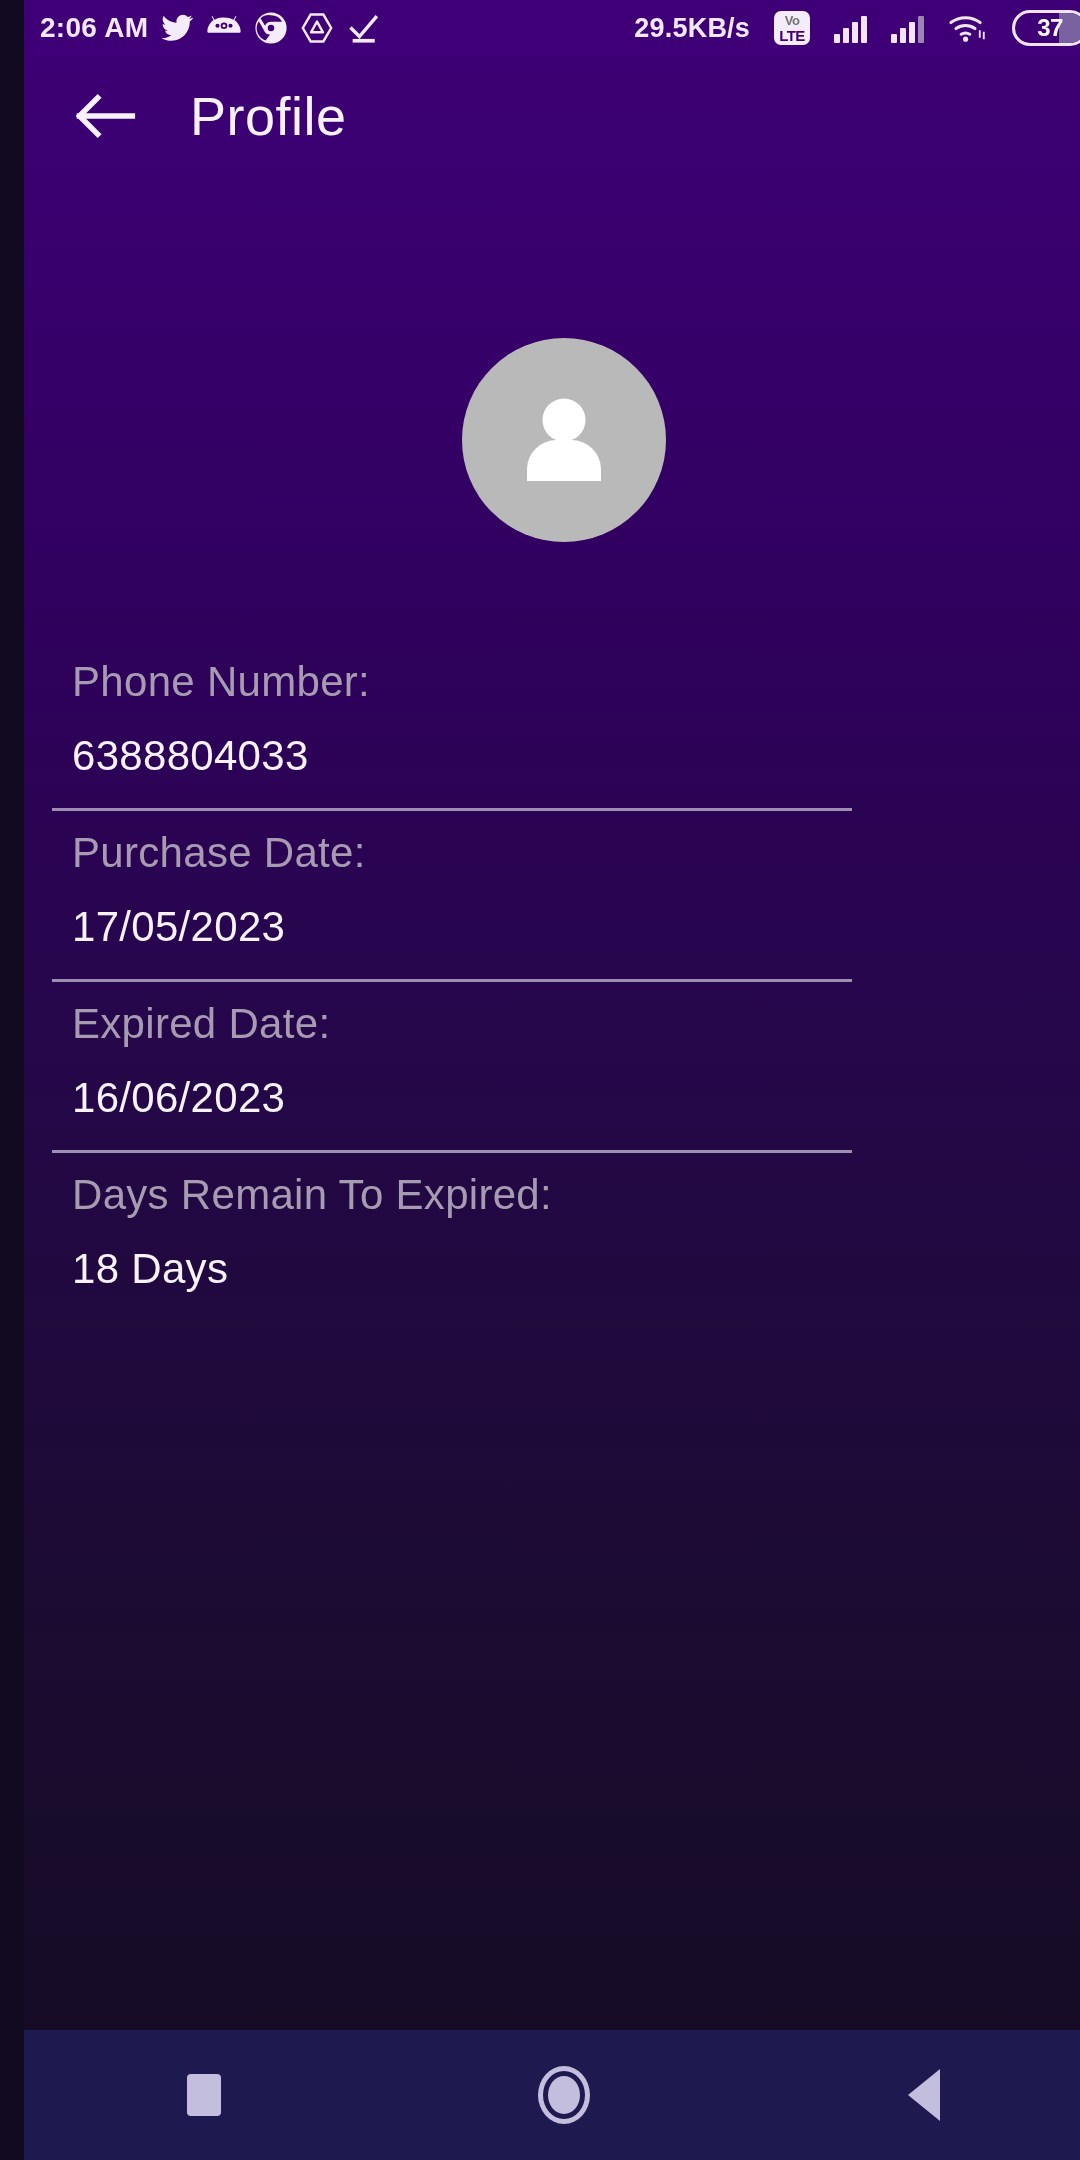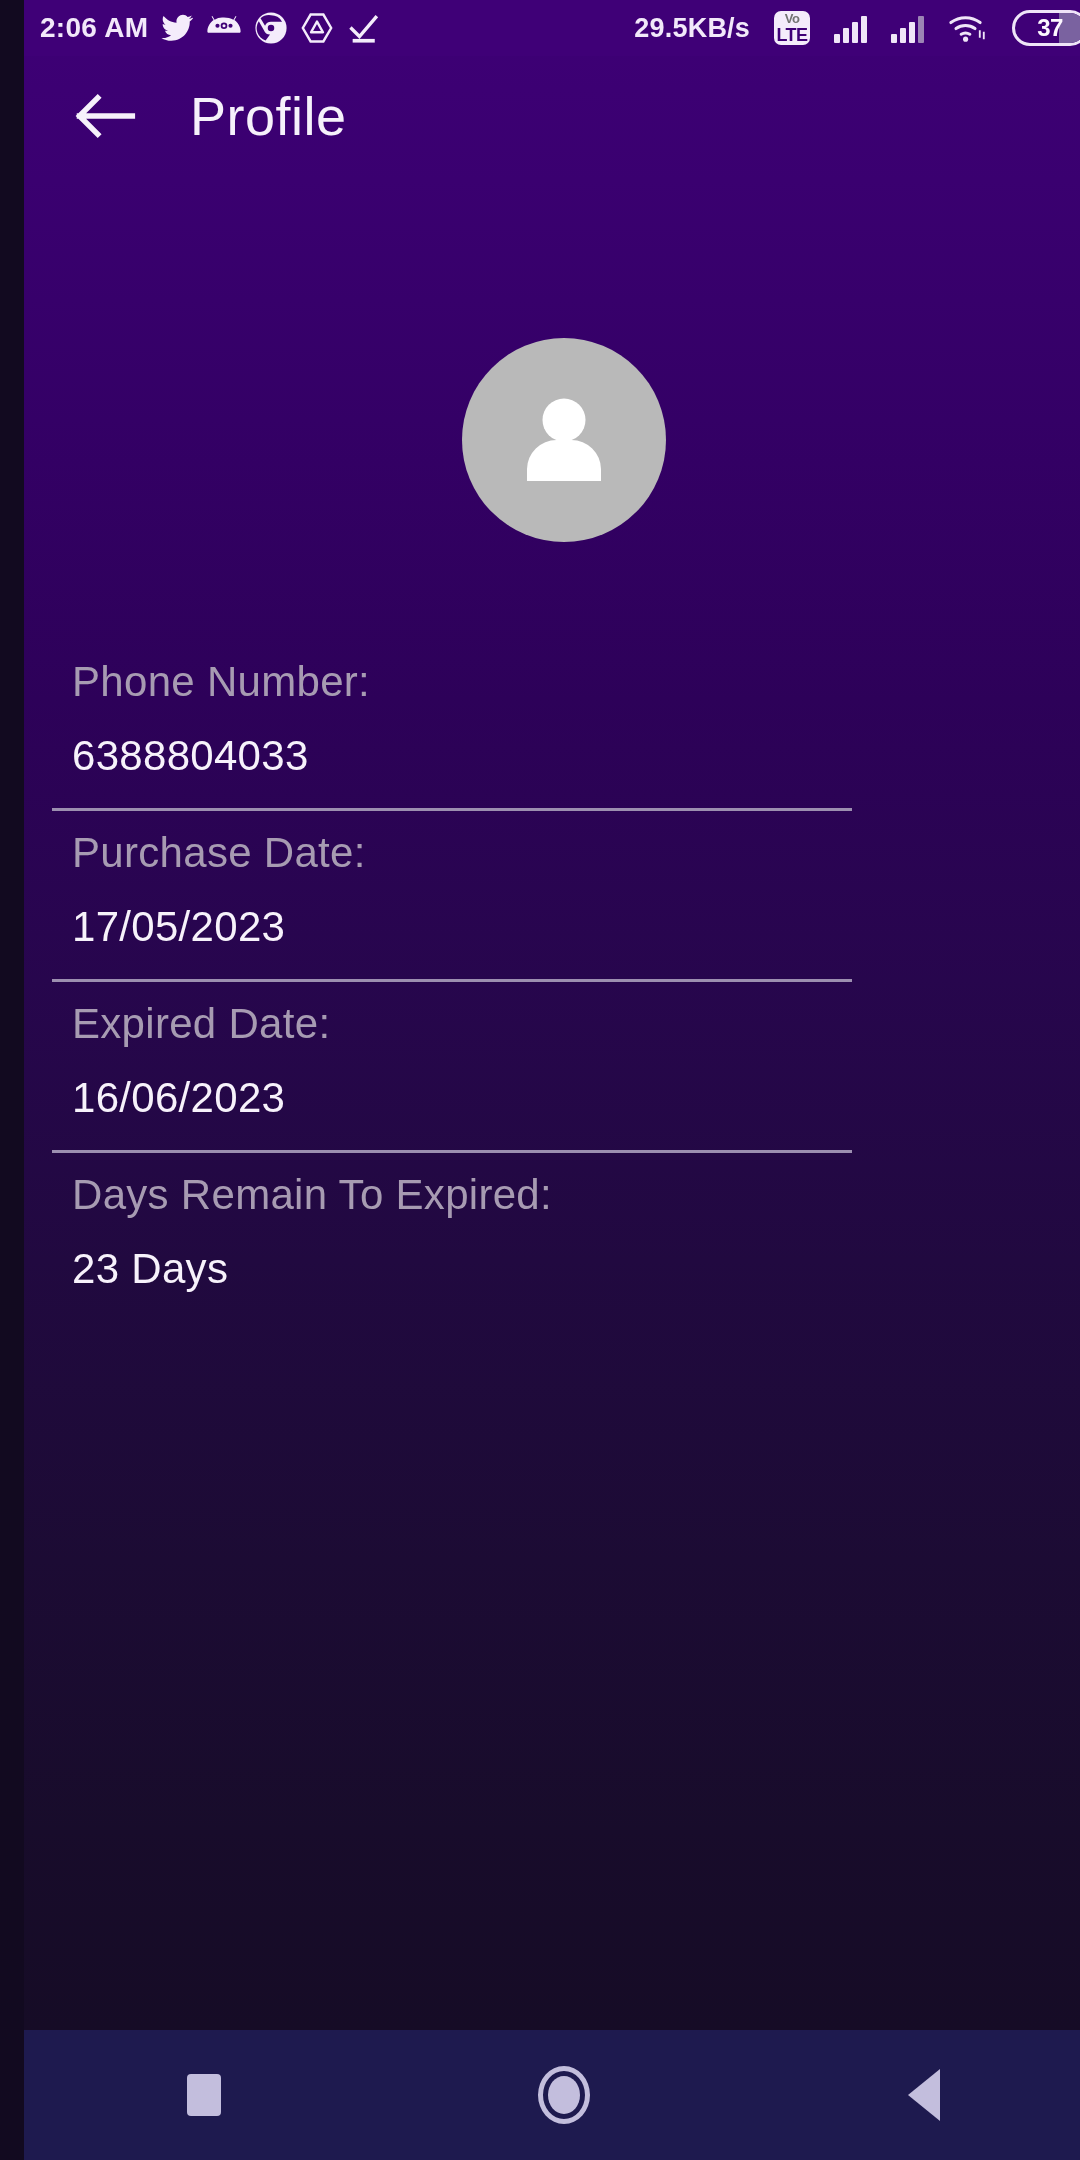--- a/index.html
+++ b/index.html
@@ -52,21 +52,21 @@
     background:#f4ecfb;
     display:flex; flex-direction:column;
     align-items:center; justify-content:center;
     line-height:1;
   }
   .volte b {
     font-size:13px; color:#737373; font-weight:bold;
     letter-spacing:-0.5px;
   }
   .volte i {
-    font-size:18px; color:#3f0077; font-weight:bold;
+    font-size:15px; color:#3f0077; font-weight:bold;
     font-style:normal; letter-spacing:-0.5px; margin-top:1px;
   }
 
   
   .sig { display:flex; align-items:flex-end; gap:3px; height:30px; }
   .sig span { width:6px; background:#f0e6f8; border-radius:1px; }
   .sig span.b1 { height:9px; }
   .sig span.b2 { height:15px; }
   .sig span.b3 { height:21px; }
   .sig span.b4 { height:27px; }
@@ -290,21 +290,21 @@
     <div class="divider"></div>
 
     <div class="field">
       <div class="field-label">Expired Date:</div>
       <div class="field-value">16/06/2023</div>
     </div>
     <div class="divider"></div>
 
     <div class="field">
       <div class="field-label">Days Remain To Expired:</div>
-      <div class="field-value">23 Days</div>
+      <div class="field-value">18 Days</div>
     </div>
 
   </div>
 
   <div id="navbar">
     <div class="nav-btn">
       <span class="nav-square"></span>
     </div>
     <div class="nav-btn">
       <span class="nav-circle">

